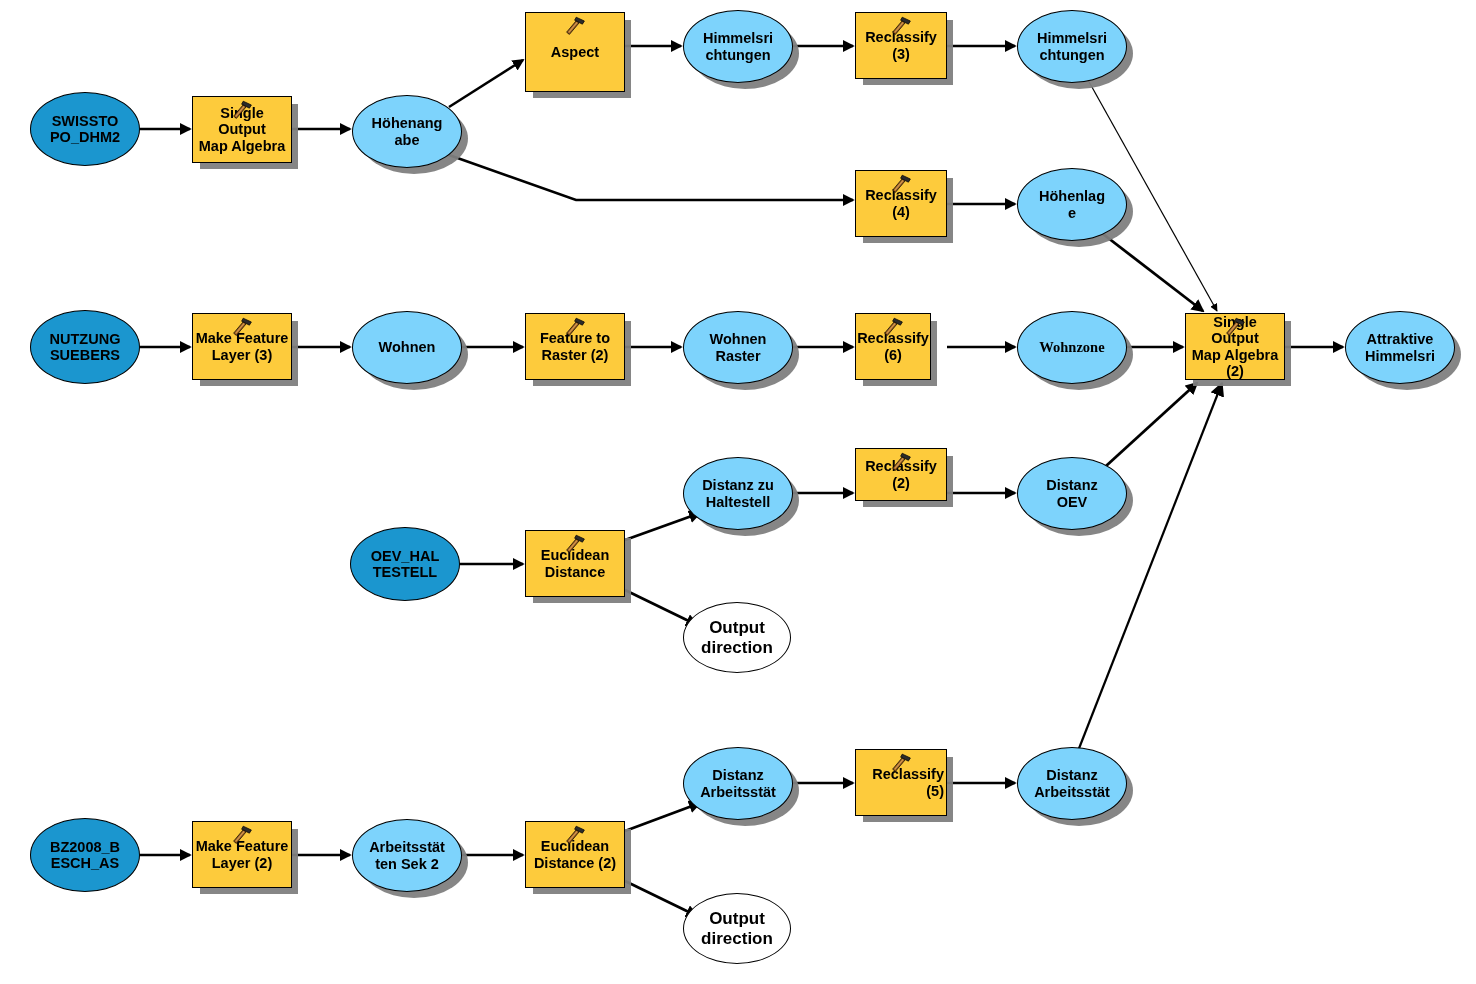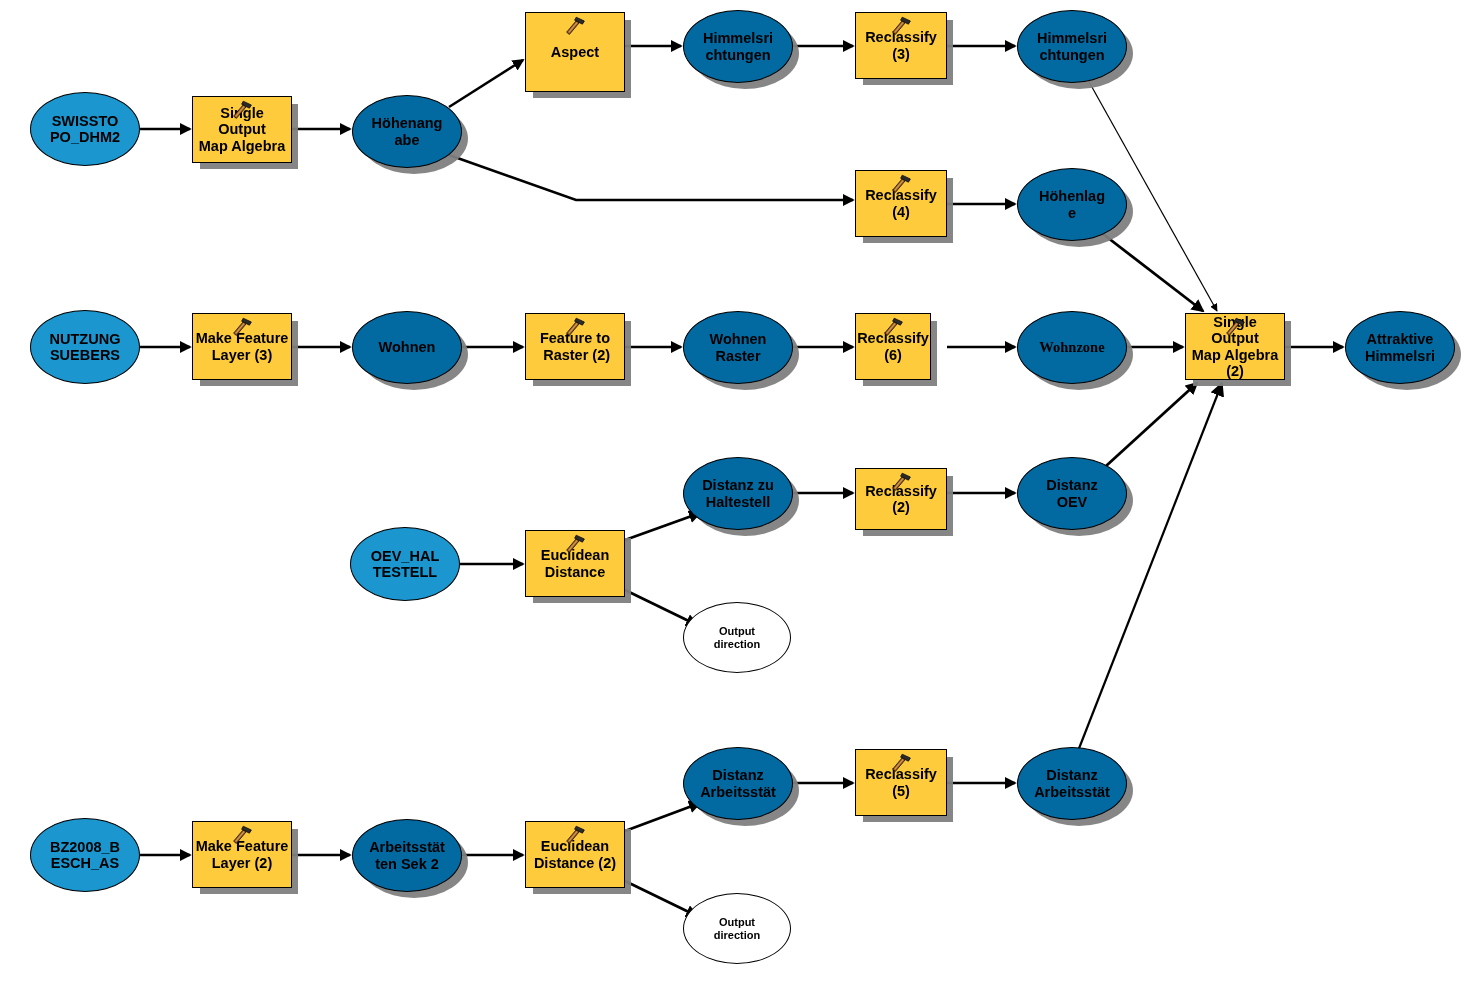--- a/index.html
+++ b/index.html
@@ -48,31 +48,31 @@
   
   .n-input {
     border-radius: 50%;
     background: #1b96cf;
     border: 1.5px solid #000000;
     font-size: 14.5px;
   }
   
   .n-derived {
     border-radius: 50%;
-    background: #0369a1;
+    background: #7dd3fc;
     border: 1.5px solid #000000;
     font-size: 14.5px;
     box-shadow: 7px 7px 0 -1px rgba(128,128,128,0.95);
   }
   
   .n-empty {
     border-radius: 50%;
     background: #ffffff;
     border: 1.2px solid #000000;
-    font-size: 11px;
+    font-size: 17px;
   }
   
   .n-tool {
     background: #fdcb3c;
     border: 1.5px solid #000000;
     font-size: 14.5px;
     box-shadow: 7px 7px 0 -1px rgba(128,128,128,0.95);
   }
   .hammer {
     position: absolute;
@@ -197,21 +197,21 @@
           <path d="M12.2 1.2 L20.4 5.0 L18.4 8.2 L10.6 4.2 Z" fill="#2b2b2b" stroke="#000000" stroke-width="0.7"></path>
           <path d="M12.0 5.0 L15.0 7.0 L5.4 18.4 L2.6 16.2 Z" fill="#9a5c20" stroke="#000000" stroke-width="0.7"></path>
           <path d="M12.6 6.1 L13.6 6.8 L5.2 16.8 L4.3 16.1 Z" fill="#d39a50"></path>
         </svg>
         <span class="lbl">Make Feature
 Layer (3)</span>
       </div>
       <div class="node n-derived" style="left: 352px; top: 311px; width: 110px; height: 73px;">
         <span class="lbl">Wohnen</span>
       </div>
-      <div class="node n-tool" style="left: 525px; top: 313px; width: 100px; height: 67px; text-align: right;">
+      <div class="node n-tool" style="left: 525px; top: 313px; width: 100px; height: 67px;">
         <svg class="hammer" viewBox="0 0 22 20">
           <path d="M12.2 1.2 L20.4 5.0 L18.4 8.2 L10.6 4.2 Z" fill="#2b2b2b" stroke="#000000" stroke-width="0.7"></path>
           <path d="M12.0 5.0 L15.0 7.0 L5.4 18.4 L2.6 16.2 Z" fill="#9a5c20" stroke="#000000" stroke-width="0.7"></path>
           <path d="M12.6 6.1 L13.6 6.8 L5.2 16.8 L4.3 16.1 Z" fill="#d39a50"></path>
         </svg>
         <span class="lbl">Feature to
 Raster (2)</span>
       </div>
       <div class="node n-derived" style="left: 683px; top: 311px; width: 110px; height: 73px;">
         <span class="lbl">Wohnen
@@ -256,21 +256,21 @@
 Distance</span>
       </div>
       <div class="node n-derived" style="left: 683px; top: 457px; width: 110px; height: 73px;">
         <span class="lbl">Distanz zu
 Haltestell</span>
       </div>
       <div class="node n-empty" style="left: 683px; top: 602px; width: 108px; height: 71px;">
         <span class="lbl">Output
 direction</span>
       </div>
-      <div class="node n-tool" style="left: 855px; top: 468px; width: 92px; height: 62px;">
+      <div class="node n-tool" style="left: 855px; top: 448px; width: 92px; height: 53px;">
         <svg class="hammer" viewBox="0 0 22 20">
           <path d="M12.2 1.2 L20.4 5.0 L18.4 8.2 L10.6 4.2 Z" fill="#2b2b2b" stroke="#000000" stroke-width="0.7"></path>
           <path d="M12.0 5.0 L15.0 7.0 L5.4 18.4 L2.6 16.2 Z" fill="#9a5c20" stroke="#000000" stroke-width="0.7"></path>
           <path d="M12.6 6.1 L13.6 6.8 L5.2 16.8 L4.3 16.1 Z" fill="#d39a50"></path>
         </svg>
         <span class="lbl">Reclassify (2)</span>
       </div>
       <div class="node n-derived" style="left: 1017px; top: 457px; width: 110px; height: 73px;">
         <span class="lbl">Distanz
 OEV</span>
@@ -302,21 +302,21 @@
 Distance (2)</span>
       </div>
       <div class="node n-derived" style="left: 683px; top: 747px; width: 110px; height: 73px;">
         <span class="lbl">Distanz
 Arbeitsstät</span>
       </div>
       <div class="node n-empty" style="left: 683px; top: 893px; width: 108px; height: 71px;">
         <span class="lbl">Output
 direction</span>
       </div>
-      <div class="node n-tool" style="left: 855px; top: 749px; width: 92px; height: 67px;">
+      <div class="node n-tool" style="left: 855px; top: 749px; width: 92px; height: 67px; text-align: right;">
         <svg class="hammer" viewBox="0 0 22 20">
           <path d="M12.2 1.2 L20.4 5.0 L18.4 8.2 L10.6 4.2 Z" fill="#2b2b2b" stroke="#000000" stroke-width="0.7"></path>
           <path d="M12.0 5.0 L15.0 7.0 L5.4 18.4 L2.6 16.2 Z" fill="#9a5c20" stroke="#000000" stroke-width="0.7"></path>
           <path d="M12.6 6.1 L13.6 6.8 L5.2 16.8 L4.3 16.1 Z" fill="#d39a50"></path>
         </svg>
         <span class="lbl">Reclassify (5)</span>
       </div>
       <div class="node n-derived" style="left: 1017px; top: 747px; width: 110px; height: 73px;">
         <span class="lbl">Distanz
 Arbeitsstät</span>

